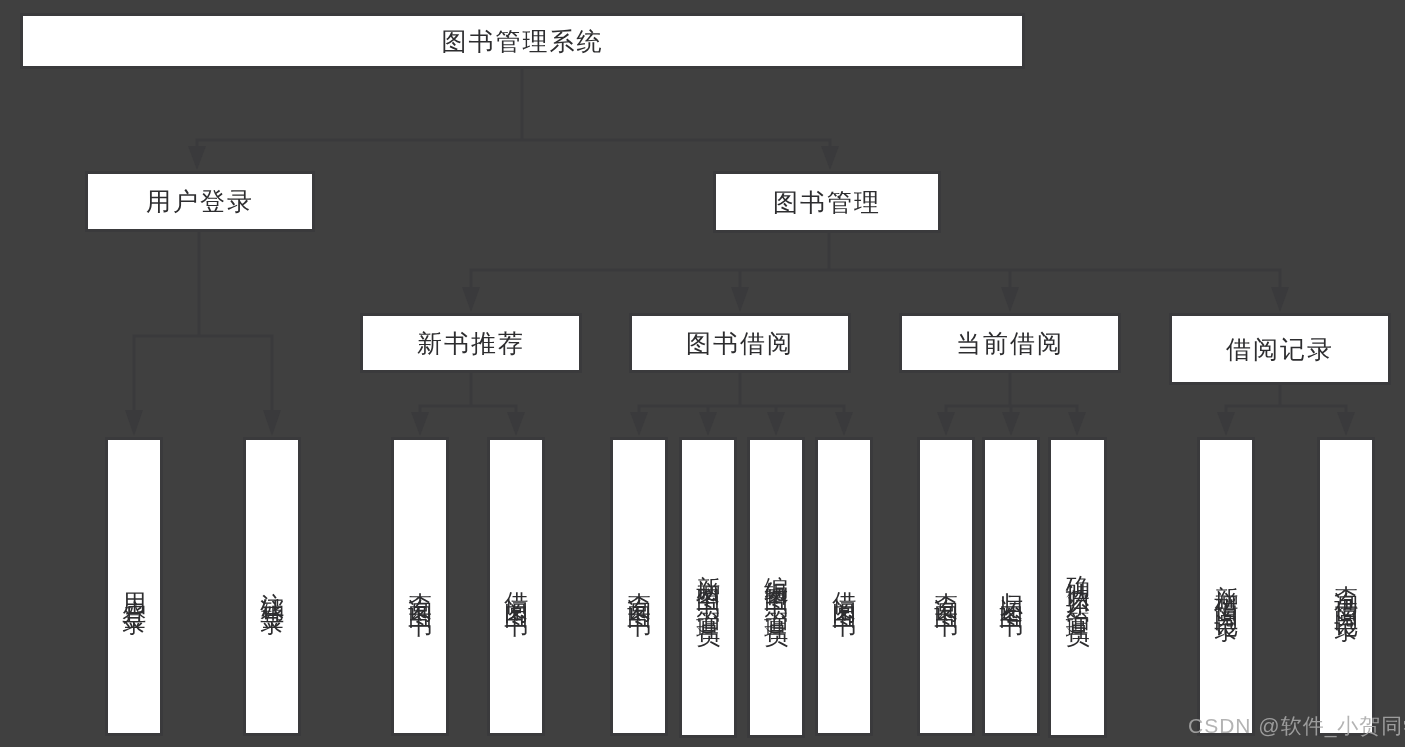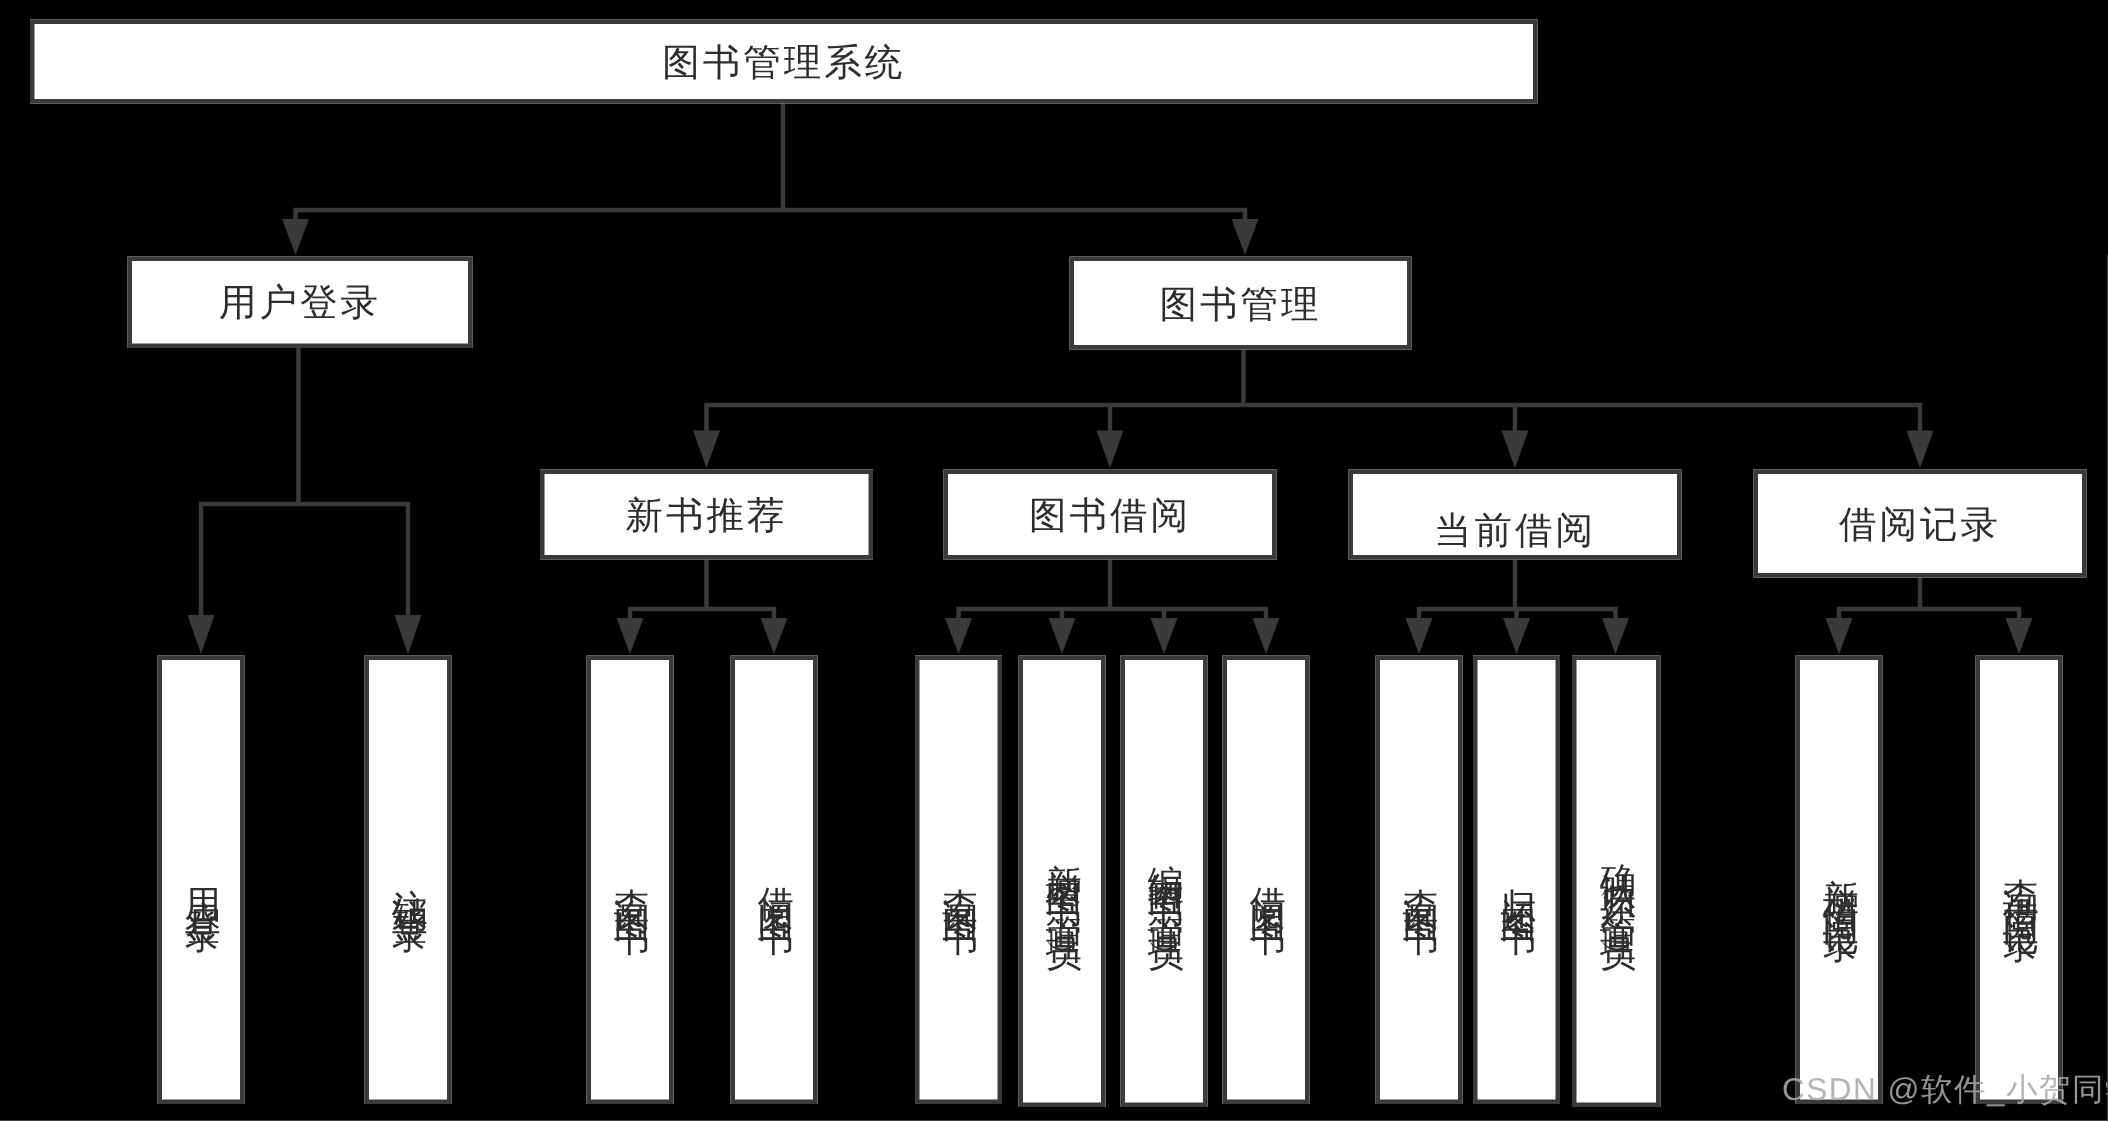--- a/index.html
+++ b/index.html
@@ -3,21 +3,21 @@
 <meta charset="utf-8">
 <style>
   html,body{margin:0;padding:0;}
   body{
     font-family:"Liberation Sans","DejaVu Sans",sans-serif;
     background:#ffffff;
   }
   .canvas{
     position:relative;
     width:1405px;height:747px;
-    background:#000000;
+    background:#404040;
     overflow:hidden;
   }
   .wires{position:absolute;left:0;top:0;z-index:1;}
   .box{
     position:absolute;
     box-sizing:border-box;
     border:3px solid #3a3a3c;
     background:#ffffff;
     display:flex;
     align-items:center;
@@ -98,21 +98,21 @@
   <div class="box hbox" style="left:713px;top:171px;width:228px;height:62px;">
     <span>图书管理</span>
   </div>
 
   <div class="box hbox" style="left:629px;top:313px;width:222px;height:60px;">
     <span>图书借阅</span>
   </div>
   <div class="box hbox" style="left:360px;top:313px;width:222px;height:60px;">
     <span>新书推荐</span>
   </div>
-  <div class="box hbox" style="left:899px;top:313px;width:222px;height:60px;align-items:flex-end;">
+  <div class="box hbox" style="left:899px;top:313px;width:222px;height:60px;">
     <span>当前借阅</span>
   </div>
   <div class="box hbox" style="left:1169px;top:313px;width:222px;height:72px;">
     <span>借阅记录</span>
   </div>
 
   <div class="box vbox" style="left:105px;top:437px;width:58px;height:299px;">
     <span class="vtext">用户登录</span>
   </div>
   <div class="box vbox" style="left:243px;top:437px;width:58px;height:299px;">

